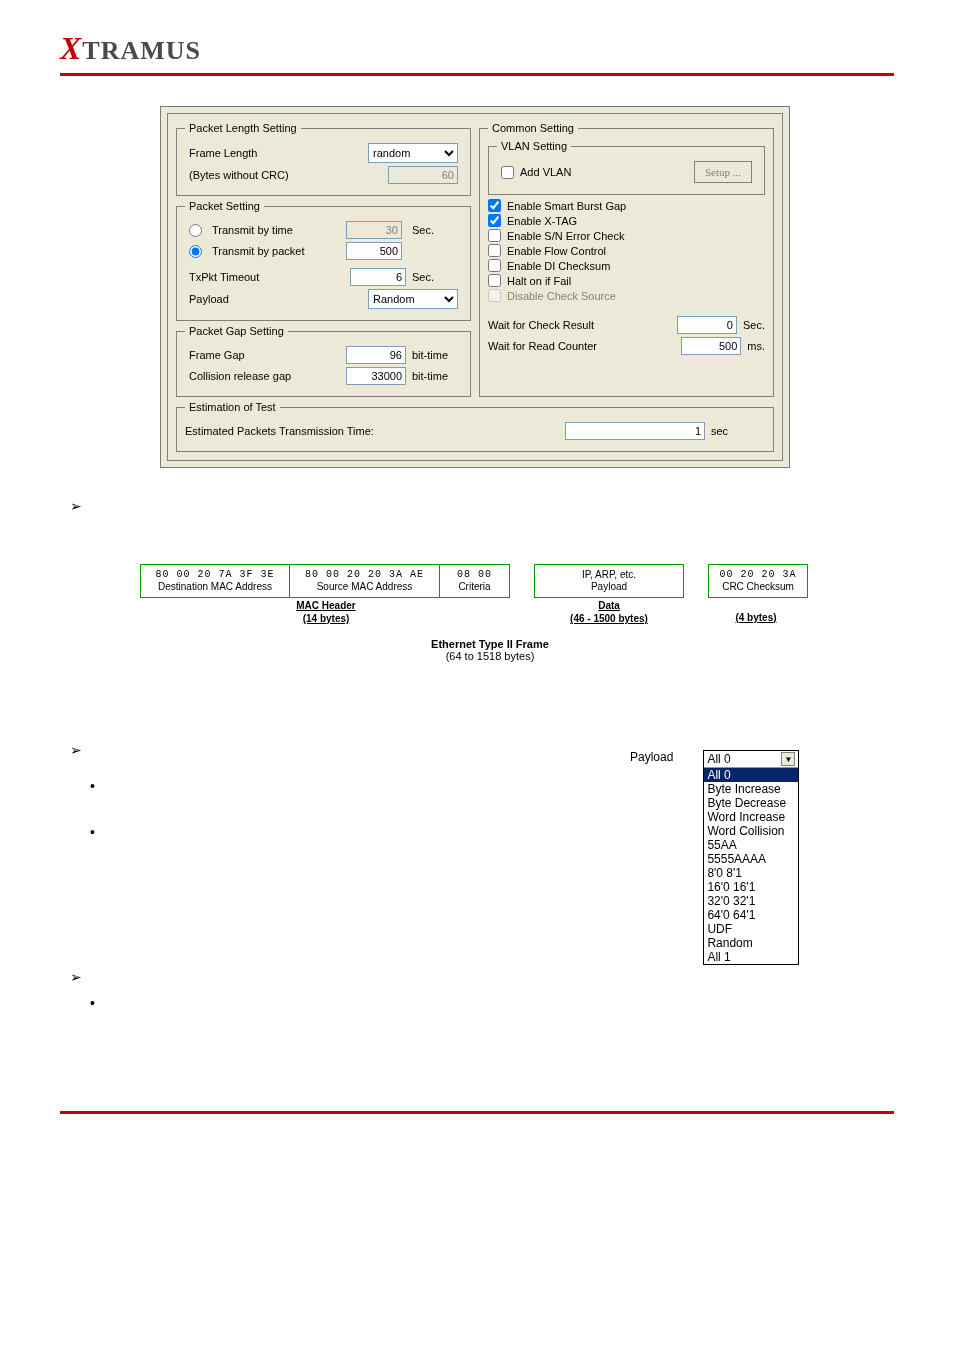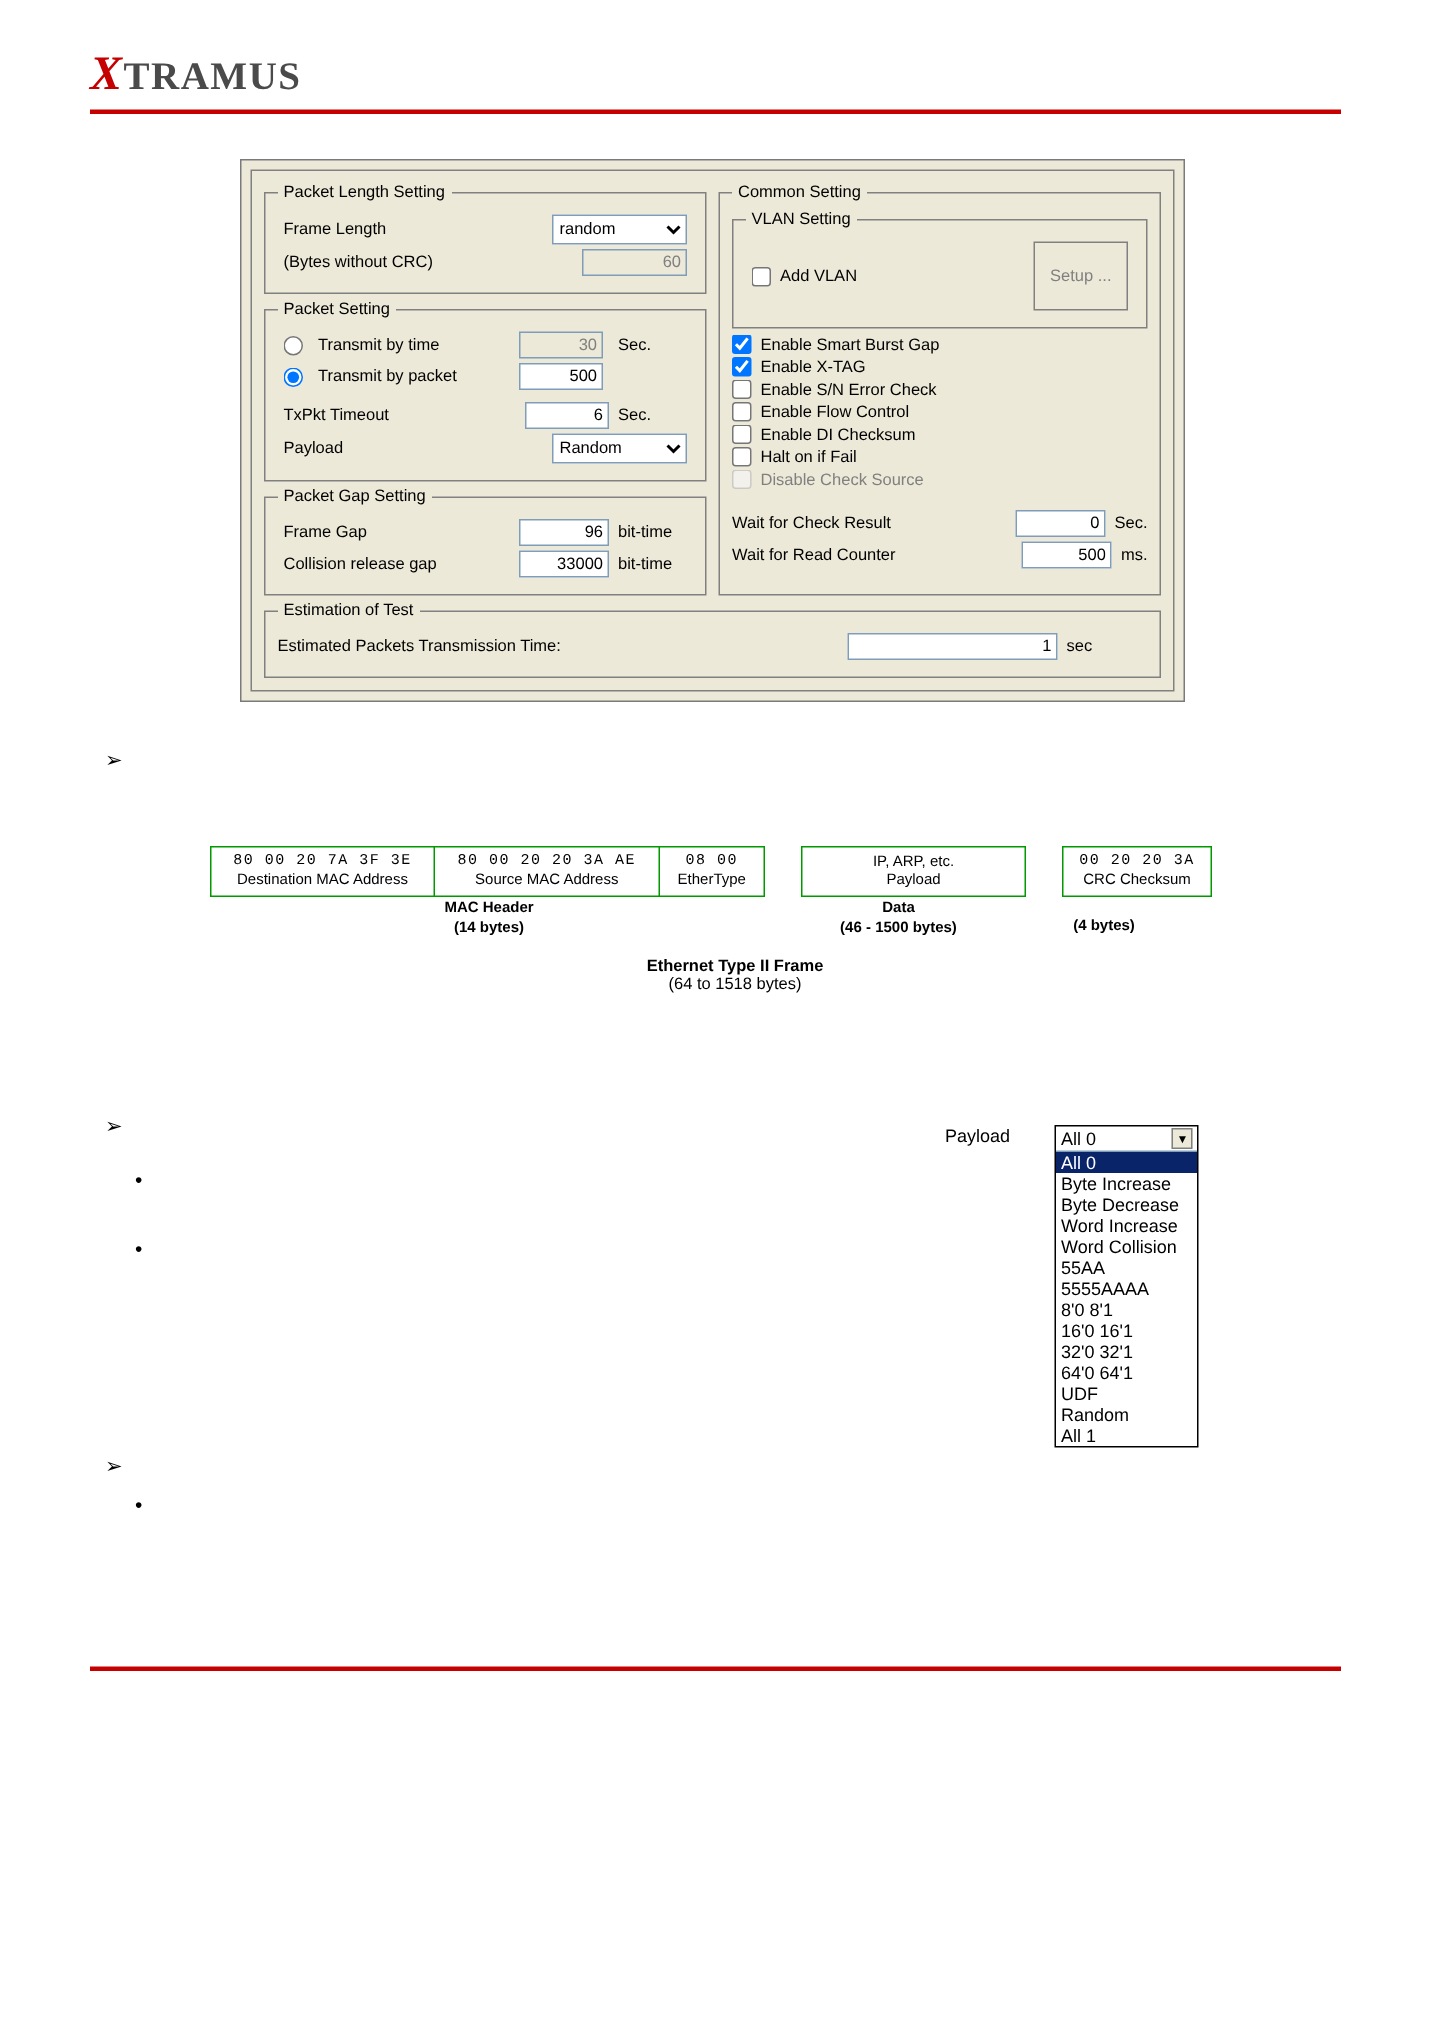--- a/index.html
+++ b/index.html
@@ -116,22 +116,22 @@
   }
   select.win-select.disabled { background:#ece9d8; color:#808080;}
   .unit { width: 46px; }
   .radio-row input { margin-right: 4px; }
   .chk-row { display:flex; align-items:center; gap:4px; margin:2px 0;}
   .chk-row input[type=checkbox]{ margin-right:2px;}
   .chk-row.disabled { color:#808080;}
   .btn {
     border: 1px solid #808080;
     background: #ece9d8;
-    padding: 16px 10px;
-    font-family: Liberation Sans, sans-serif;
+    padding: 4px 10px;
+    font-family: Liberation Serif, serif;
     font-size: 11px;
     color:#808080;
   }
   .wait-row { display:flex; align-items:center; gap:6px; margin:3px 0;}
   .wait-row .label { flex:1;}
   .wait-row .sunken-input { width:60px;}
   .est-row { display:flex; align-items:center; gap:6px; margin:3px 0;}
   .est-row .label { flex:1;}
   .est-row .sunken-input { width:140px;}
 
@@ -345,33 +345,33 @@
         <div class="fd-box" style="width:150px">
           <div class="hex">80 00 20 7A 3F 3E</div>
           <div>Destination MAC Address</div>
         </div>
         <div class="fd-box" style="width:150px; border-left:none">
           <div class="hex">80 00 20 20 3A AE</div>
           <div>Source MAC Address</div>
         </div>
         <div class="fd-box" style="width:70px; border-left:none">
           <div class="hex">08 00</div>
-          <div>EtherType</div>
+          <div>Criteria</div>
         </div>
       </div>
       <div class="fd-box" style="width:150px">
         <div>IP, ARP, etc.</div>
         <div>Payload</div>
       </div>
       <div class="fd-box" style="width:100px">
         <div class="hex">00 20 20 3A</div>
         <div>CRC Checksum</div>
       </div>
     </div>
-    <div class="fd-row" style="gap:12px;">
+    <div class="fd-row" style="gap:22px;text-decoration:underline;">
       <div style="width:372px; text-align:center;">
         <div class="fd-meta"><span>MAC Header</span></div>
         <div class="fd-meta light">(14 bytes)</div>
       </div>
       <div style="width:150px; text-align:center;">
         <div class="fd-meta"><span>Data</span></div>
         <div class="fd-meta light">(46 - 1500 bytes)</div>
       </div>
       <div style="width:100px; text-align:center;">
         <div class="fd-meta light" style="margin-top:14px">(4 bytes)</div>

